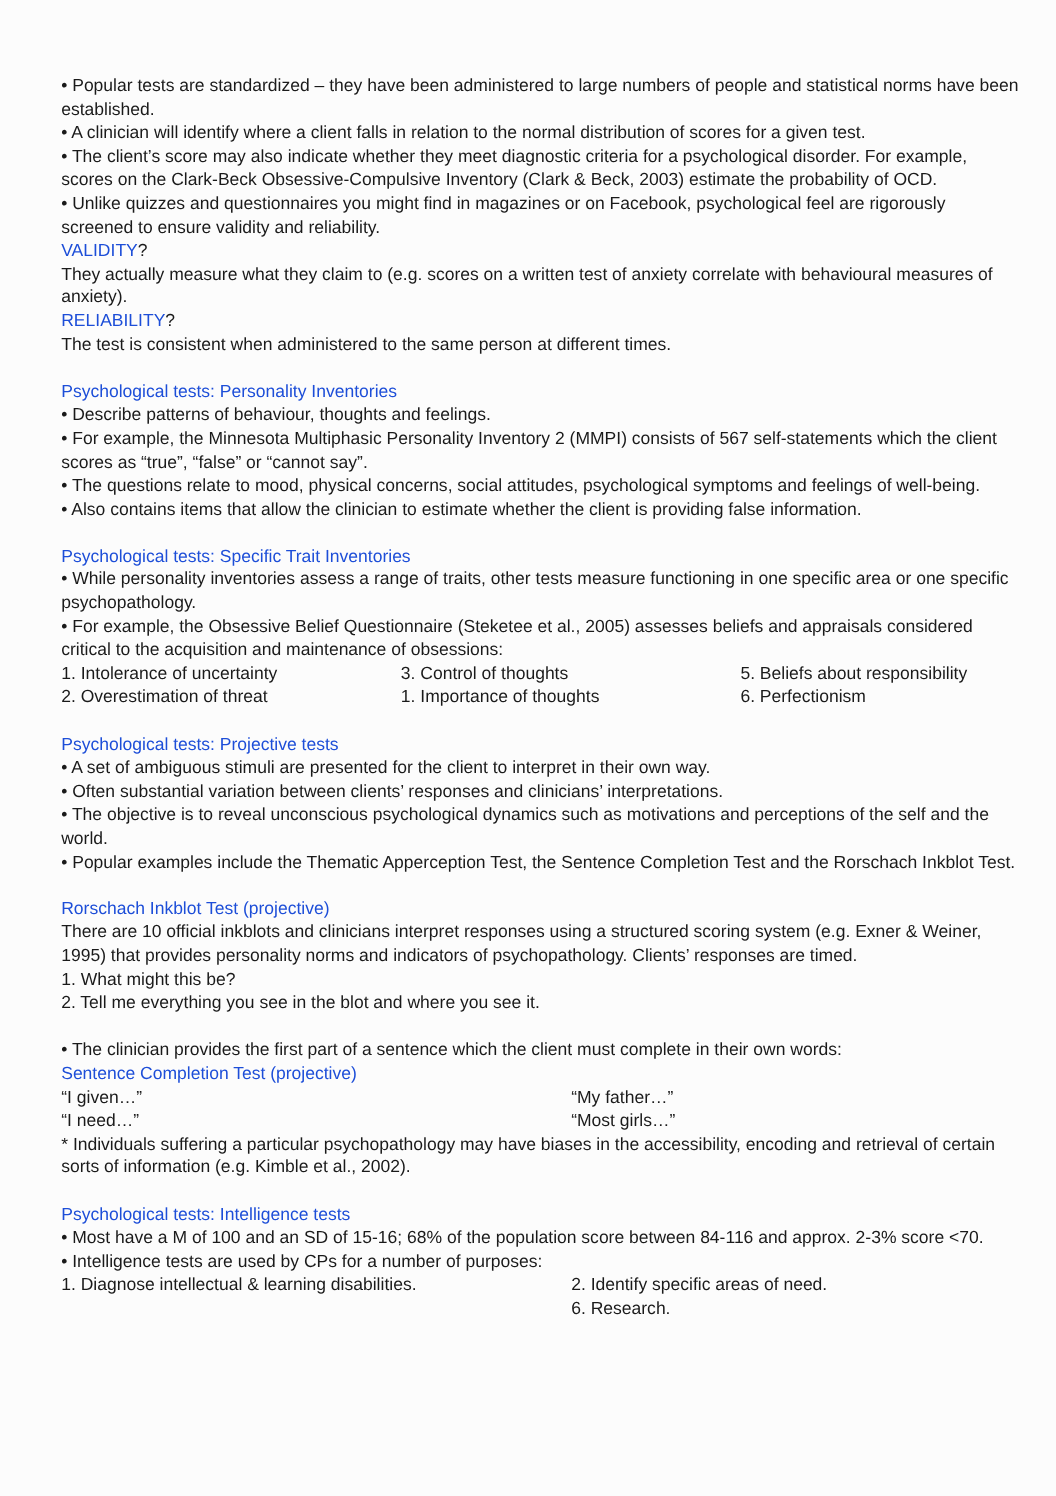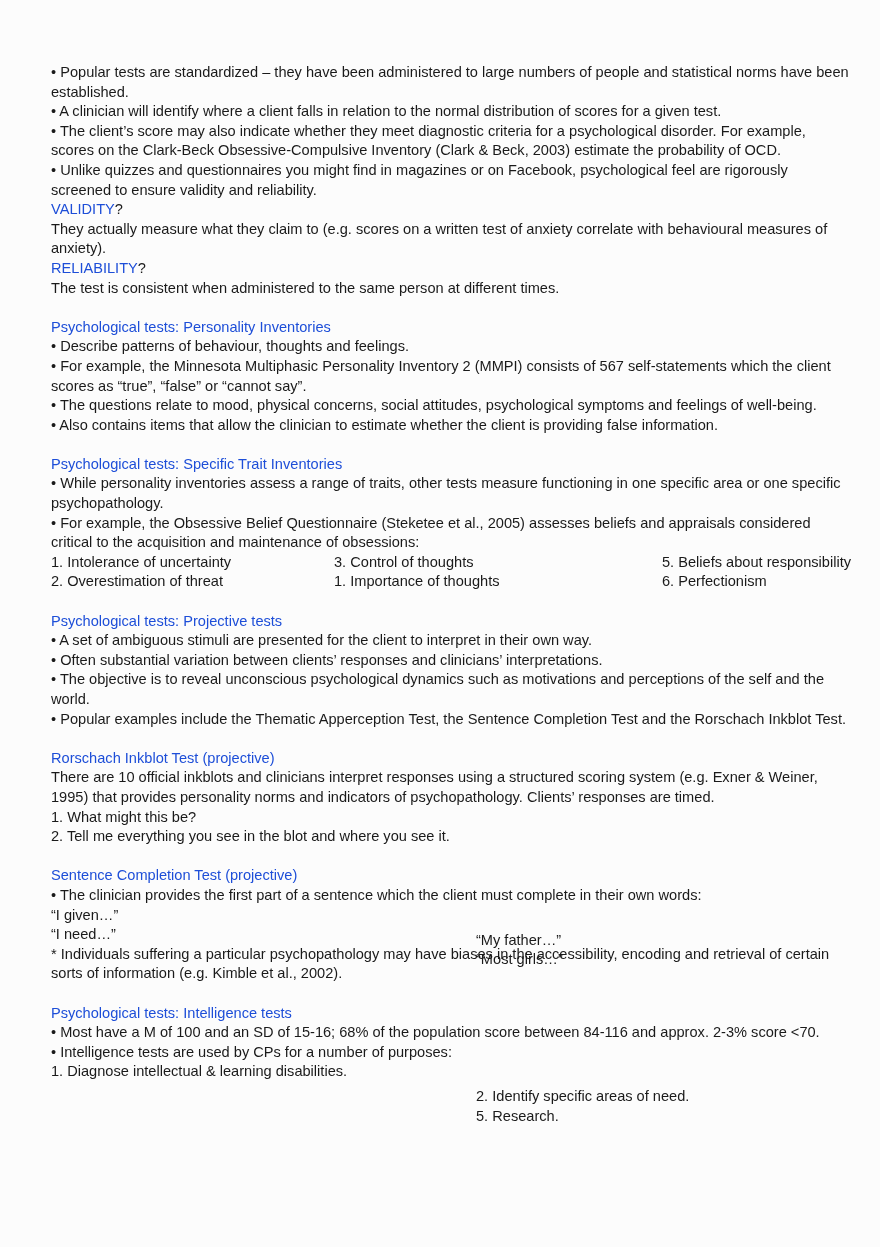--- a/index.html
+++ b/index.html
@@ -34,23 +34,23 @@
     position: absolute;
     top: 0;
     white-space: nowrap;
   }
   .cols2 {
     position: relative;
     height: 19.6px;
   }
   .c1 { left: 0; }
   .c2 { left: 283px; }
-  .c3 { left: 566px; margin-left: 45px; }
+  .c3 { left: 566px; }
   .h1 { left: 0; }
-  .h2 { left: 425px; margin-top: 25px; }
+  .h2 { left: 425px; }
 </style>
 </head>
 <body>
 
 <div class="page">
 
   <section>
     <div class="line">• Popular tests are standardized – they have been administered to large numbers of people and statistical norms have been established.</div>
     <div class="line">• A clinician will identify where a client falls in relation to the normal distribution of scores for a given test.</div>
     <div class="line">• The client’s score may also indicate whether they meet diagnostic criteria for a psychological disorder. For example, scores on the Clark-Beck Obsessive-Compulsive Inventory (Clark &amp; Beck, 2003) estimate the probability of OCD.</div>
@@ -104,22 +104,22 @@
   <section>
     <div class="line red">Rorschach Inkblot Test (projective)</div>
     <div class="line">There are 10 official inkblots and clinicians interpret responses using a structured scoring system (e.g. Exner &amp; Weiner, 1995) that provides personality norms and indicators of psychopathology. Clients’ responses are timed.</div>
     <div class="line">1. What might this be?</div>
     <div class="line">2. Tell me everything you see in the blot and where you see it.</div>
   </section>
 
   <div class="gap"></div>
 
   <section>
+    <div class="line">• The clinician provides the first part of a sentence which the client must complete in their own words:</div>
     <div class="line red">Sentence Completion Test (projective)</div>
-    <div class="line">• The clinician provides the first part of a sentence which the client must complete in their own words:</div>
     <div class="cols2">
       <span class="h1">“I given…”</span>
       <span class="h2">“My father…”</span>
     </div>
     <div class="cols2">
       <span class="h1">“I need…”</span>
       <span class="h2">“Most girls…”</span>
     </div>
     <div class="line">* Individuals suffering a particular psychopathology may have biases in the accessibility, encoding and retrieval of certain sorts of information (e.g. Kimble et al., 2002).</div>
   </section>
@@ -128,17 +128,17 @@
 
   <section>
     <div class="line red">Psychological tests: Intelligence tests</div>
     <div class="line">• Most have a M of 100 and an SD of 15-16; 68% of the population score between 84-116 and approx. 2-3% score &lt;70.</div>
     <div class="line">• Intelligence tests are used by CPs for a number of purposes:</div>
     <div class="cols2">
       <span class="h1">1. Diagnose intellectual &amp; learning disabilities.</span>
       <span class="h2">2. Identify specific areas of need.</span>
     </div>
     <div class="cols2">
-      <span class="h2">5. Research.</span>
+      <span class="h2">6. Research.</span>
     </div>
   </section>
 
 </div>
 
 </body></html>

